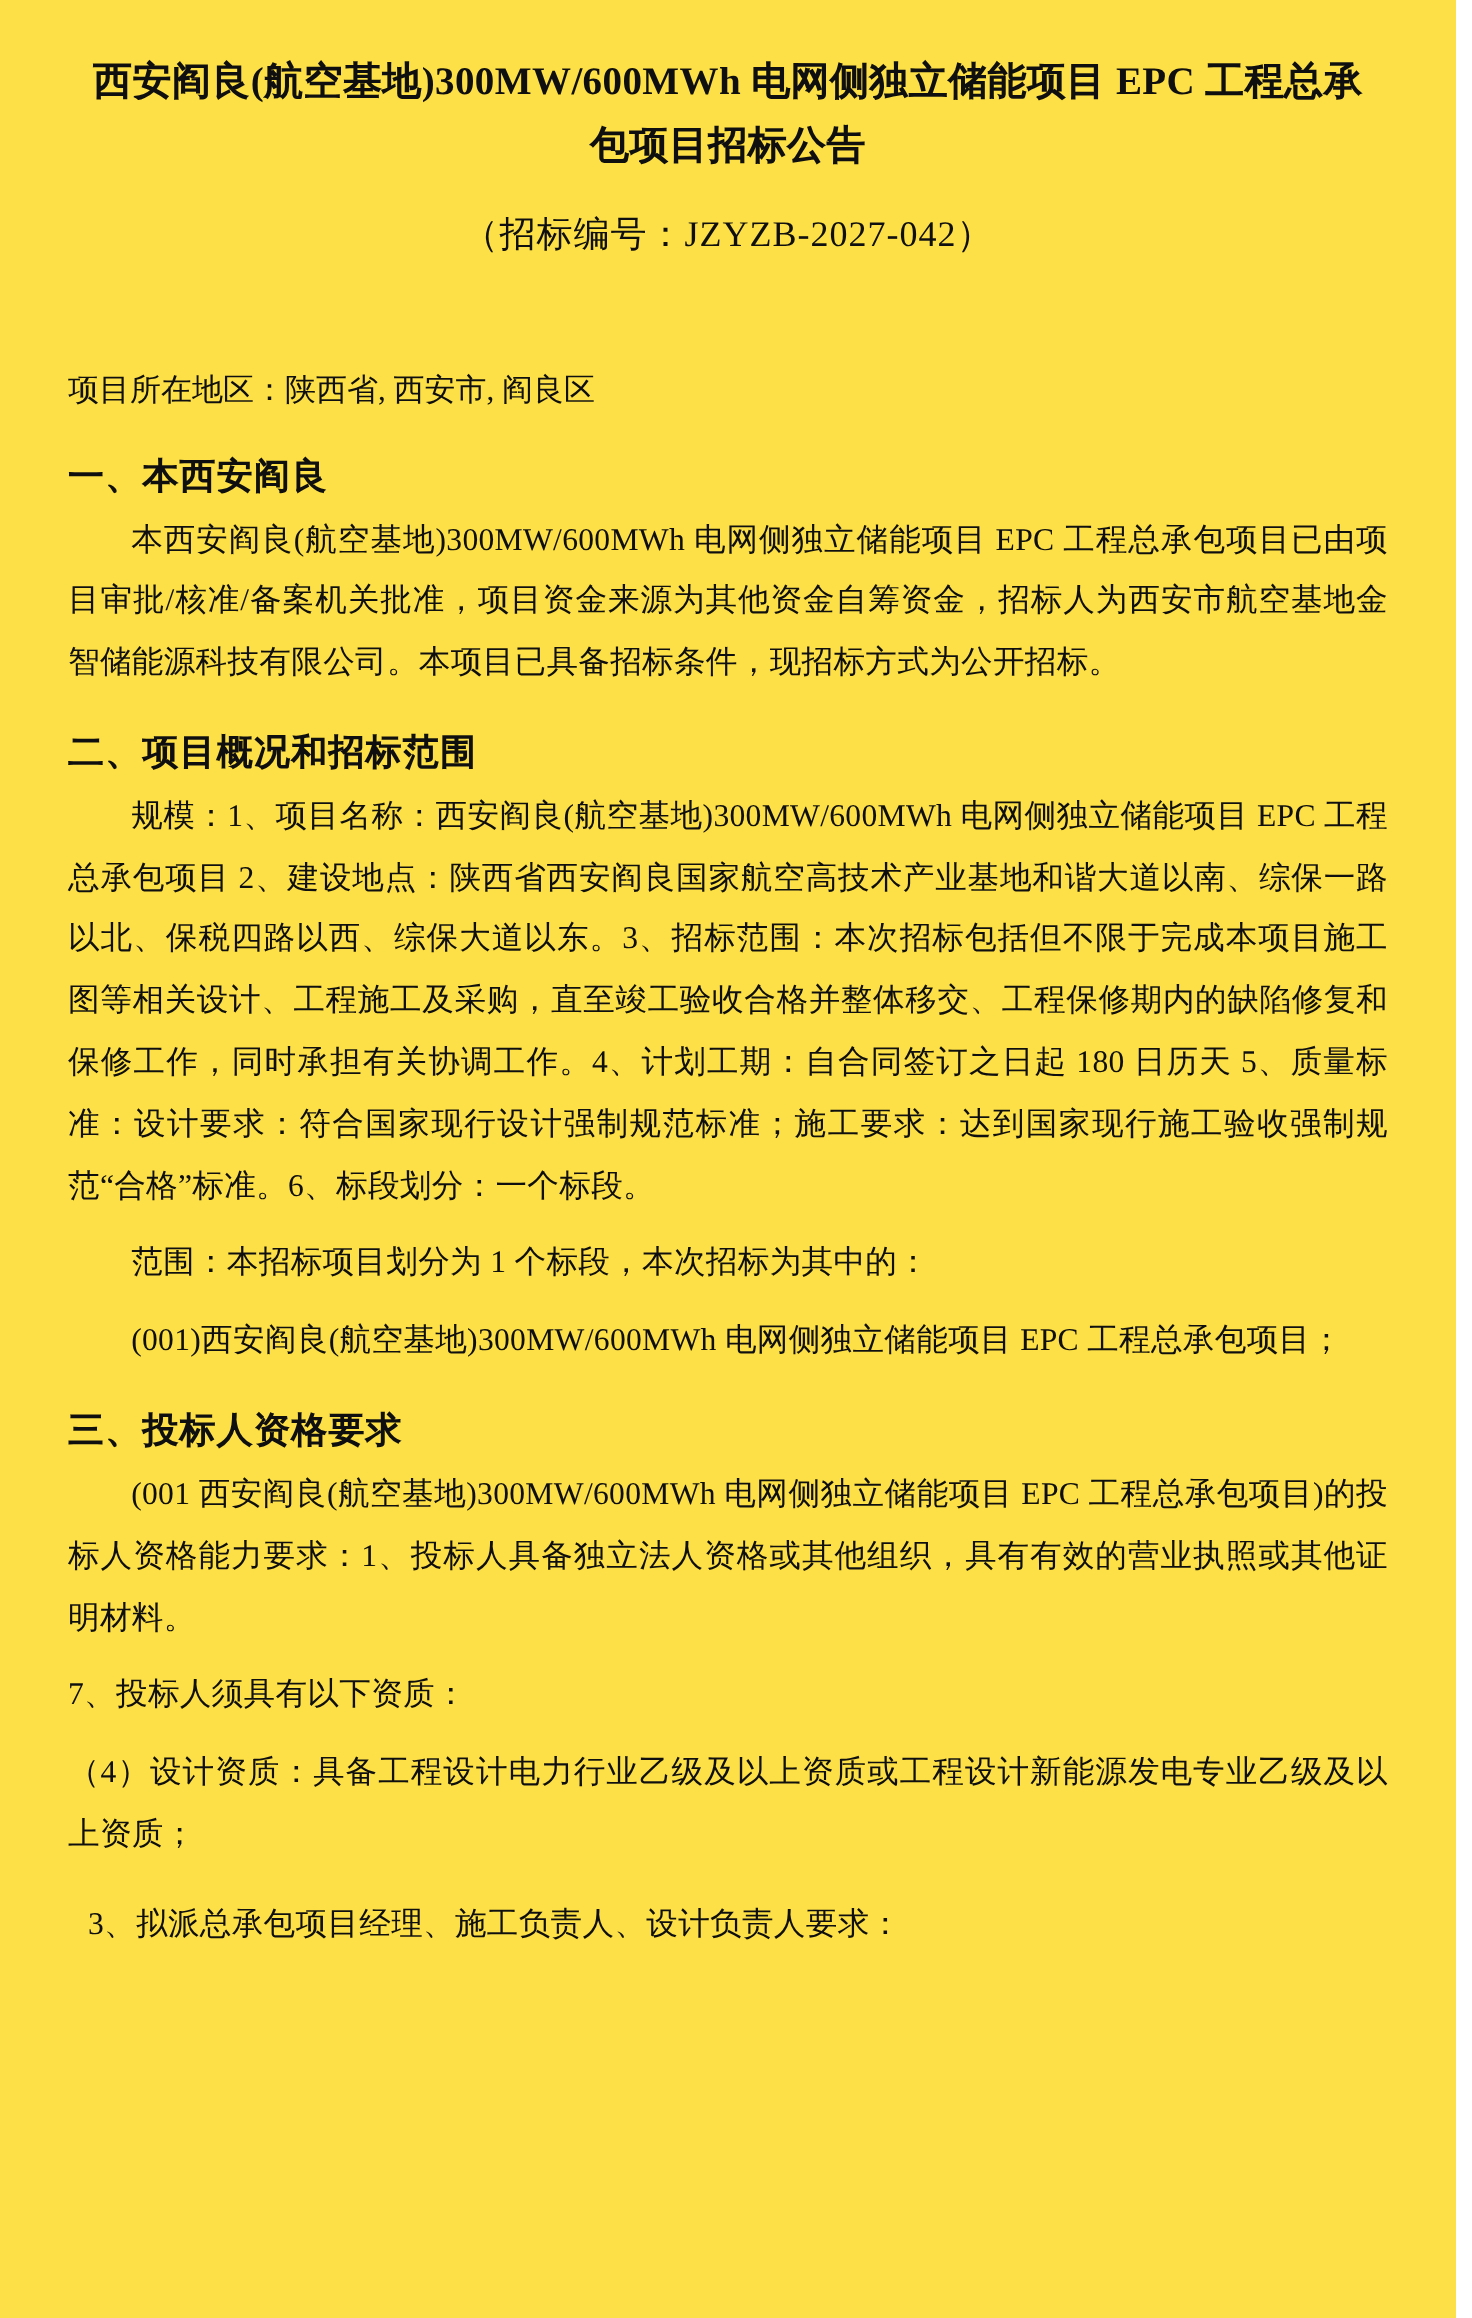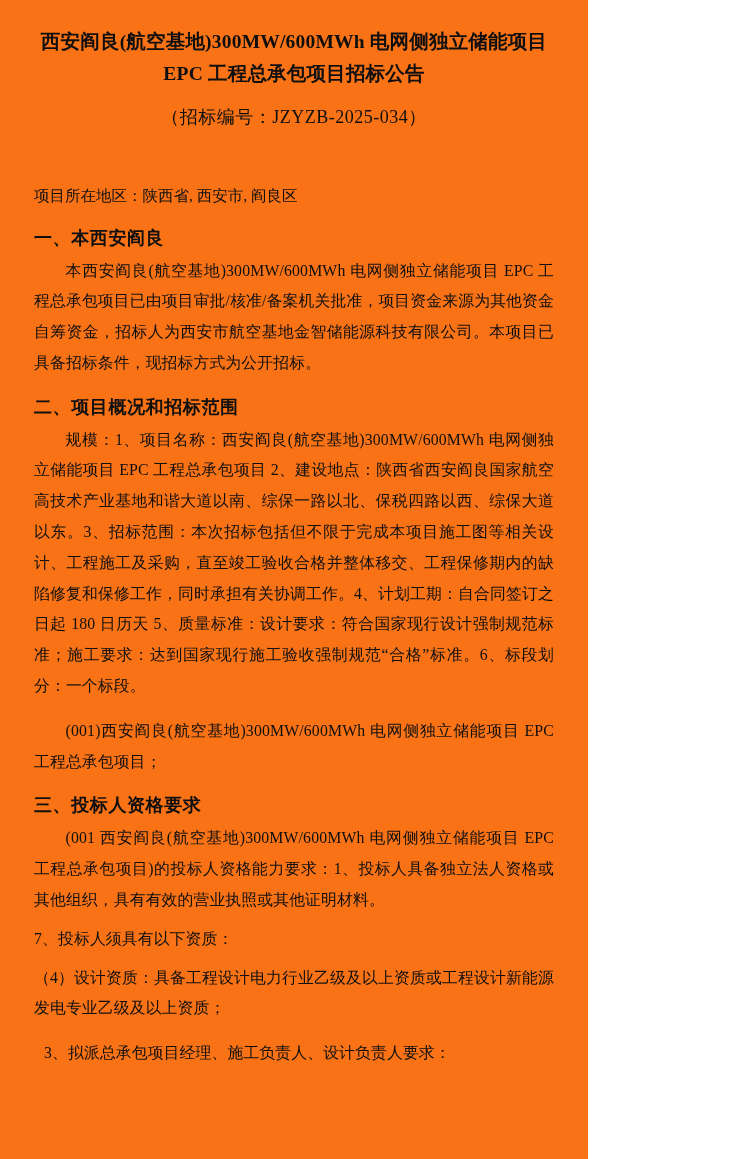--- a/index.html
+++ b/index.html
@@ -8,25 +8,25 @@
     background: #ffffff;
   }
   body {
     width: 736px;
     min-height: 1159px;
     font-family: "Liberation Serif", "DejaVu Serif", serif;
     color: #0f0f0f;
     -webkit-font-smoothing: antialiased;
   }
   .page {
-    width: 588px;
+    width: 728px;
     min-height: 1159px;
     box-sizing: border-box;
     padding: 22px 34px 10px 34px;
-    background: #f97316;
+    background: #fde047;
     position: relative;
   }
   .doc-title {
     font-size: 19.5px;
     font-weight: bold;
     line-height: 1.62;
     text-align: center;
     letter-spacing: 0.2px;
     margin: 4px 6px 0 6px;
   }
@@ -65,30 +65,31 @@
   }
   .spacer-sm { height: 6px; }
 </style>
 </head>
 <body>
 
 <div class="page">
 
   <div class="doc-title">西安阎良(航空基地)300MW/600MWh 电网侧独立储能项目 EPC 工程总承包项目招标公告</div>
 
-  <div class="doc-subtitle">（招标编号：JZYZB-2025-034）</div>
+  <div class="doc-subtitle">（招标编号：JZYZB-2027-042）</div>
 
   <p class="meta-line">项目所在地区：陕西省, 西安市, 阎良区</p>
 
   <h2 class="section">一、本西安阎良</h2>
   <p class="body indent">本西安阎良(航空基地)300MW/600MWh 电网侧独立储能项目 EPC 工程总承包项目已由项目审批/核准/备案机关批准，项目资金来源为其他资金自筹资金，招标人为西安市航空基地金智储能源科技有限公司。本项目已具备招标条件，现招标方式为公开招标。</p>
 
   <h2 class="section">二、项目概况和招标范围</h2>
   <p class="body indent">规模：1、项目名称：西安阎良(航空基地)300MW/600MWh 电网侧独立储能项目 EPC 工程总承包项目 2、建设地点：陕西省西安阎良国家航空高技术产业基地和谐大道以南、综保一路以北、保税四路以西、综保大道以东。3、招标范围：本次招标包括但不限于完成本项目施工图等相关设计、工程施工及采购，直至竣工验收合格并整体移交、工程保修期内的缺陷修复和保修工作，同时承担有关协调工作。4、计划工期：自合同签订之日起 180 日历天 5、质量标准：设计要求：符合国家现行设计强制规范标准；施工要求：达到国家现行施工验收强制规范“合格”标准。6、标段划分：一个标段。</p>
   <div class="spacer-sm"></div>
+  <p class="body indent">范围：本招标项目划分为 1 个标段，本次招标为其中的：</p>
   <div class="spacer-sm"></div>
   <p class="body indent">(001)西安阎良(航空基地)300MW/600MWh 电网侧独立储能项目 EPC 工程总承包项目；</p>
 
   <h2 class="section">三、投标人资格要求</h2>
   <p class="body indent">(001 西安阎良(航空基地)300MW/600MWh 电网侧独立储能项目 EPC 工程总承包项目)的投标人资格能力要求：1、投标人具备独立法人资格或其他组织，具有有效的营业执照或其他证明材料。</p>
   <div class="spacer-sm"></div>
   <p class="body">7、投标人须具有以下资质：</p>
   <div class="spacer-sm"></div>
   <p class="body">（4）设计资质：具备工程设计电力行业乙级及以上资质或工程设计新能源发电专业乙级及以上资质；</p>
   <div class="spacer-sm"></div>

